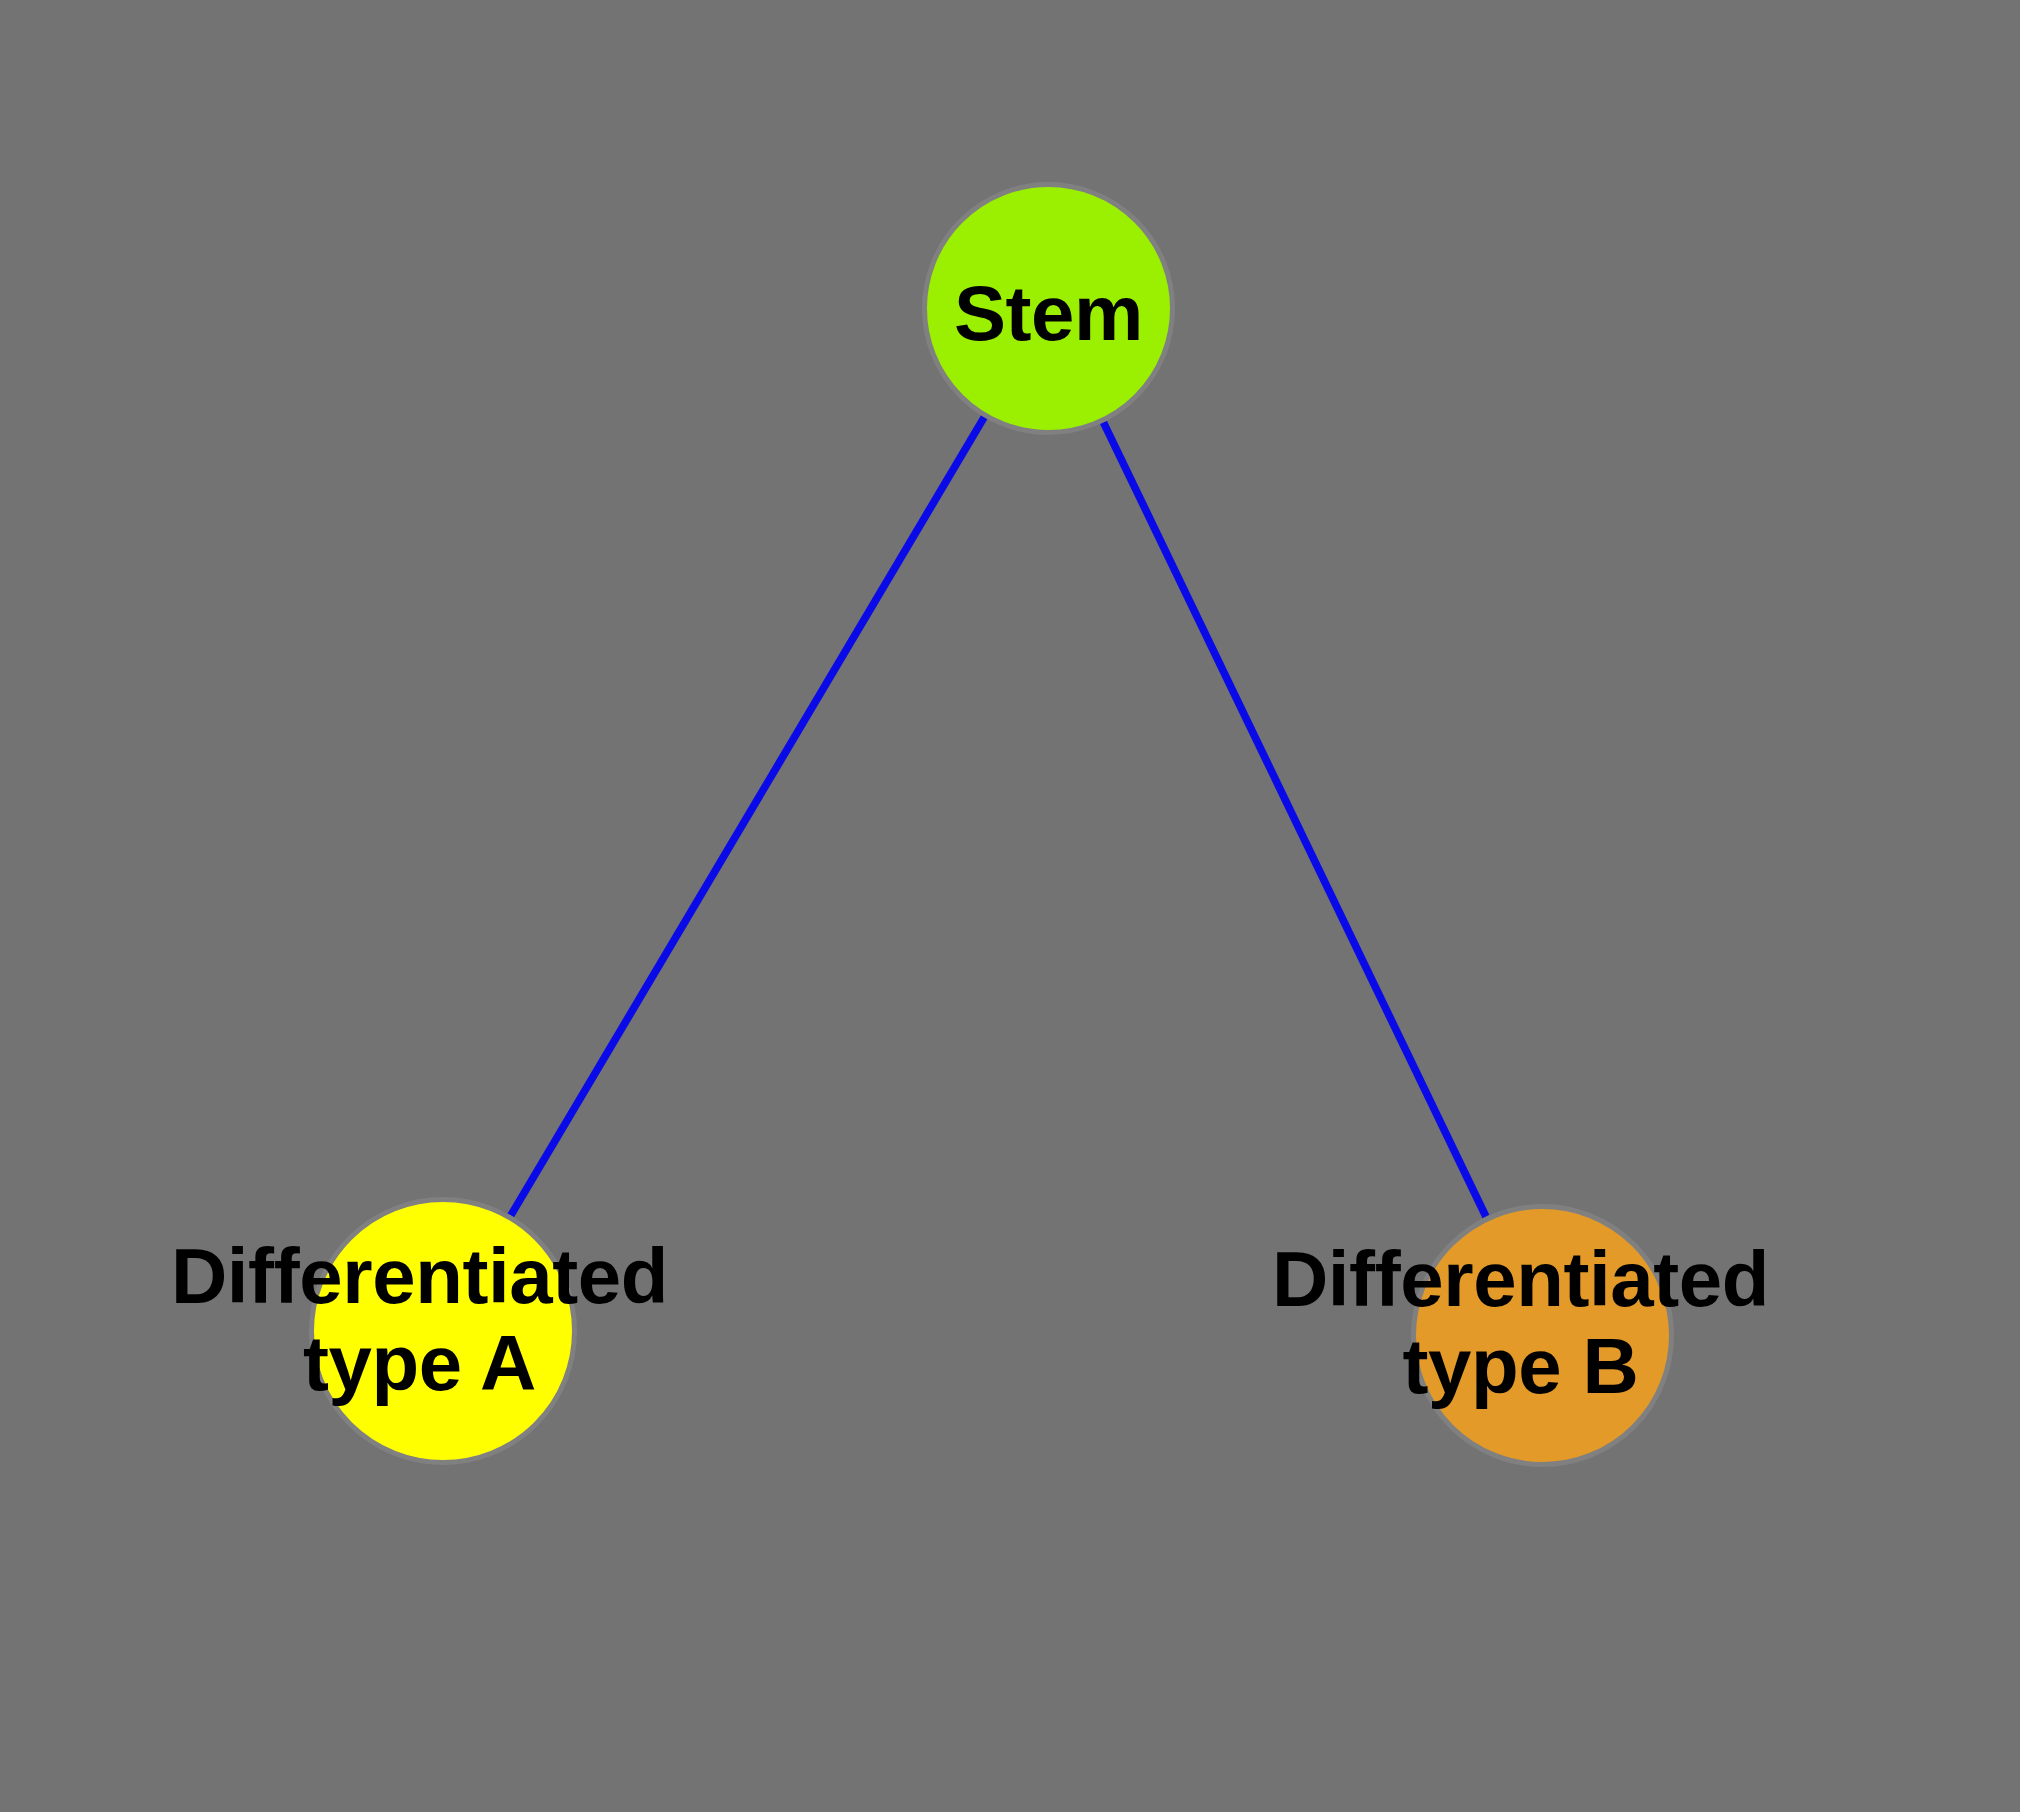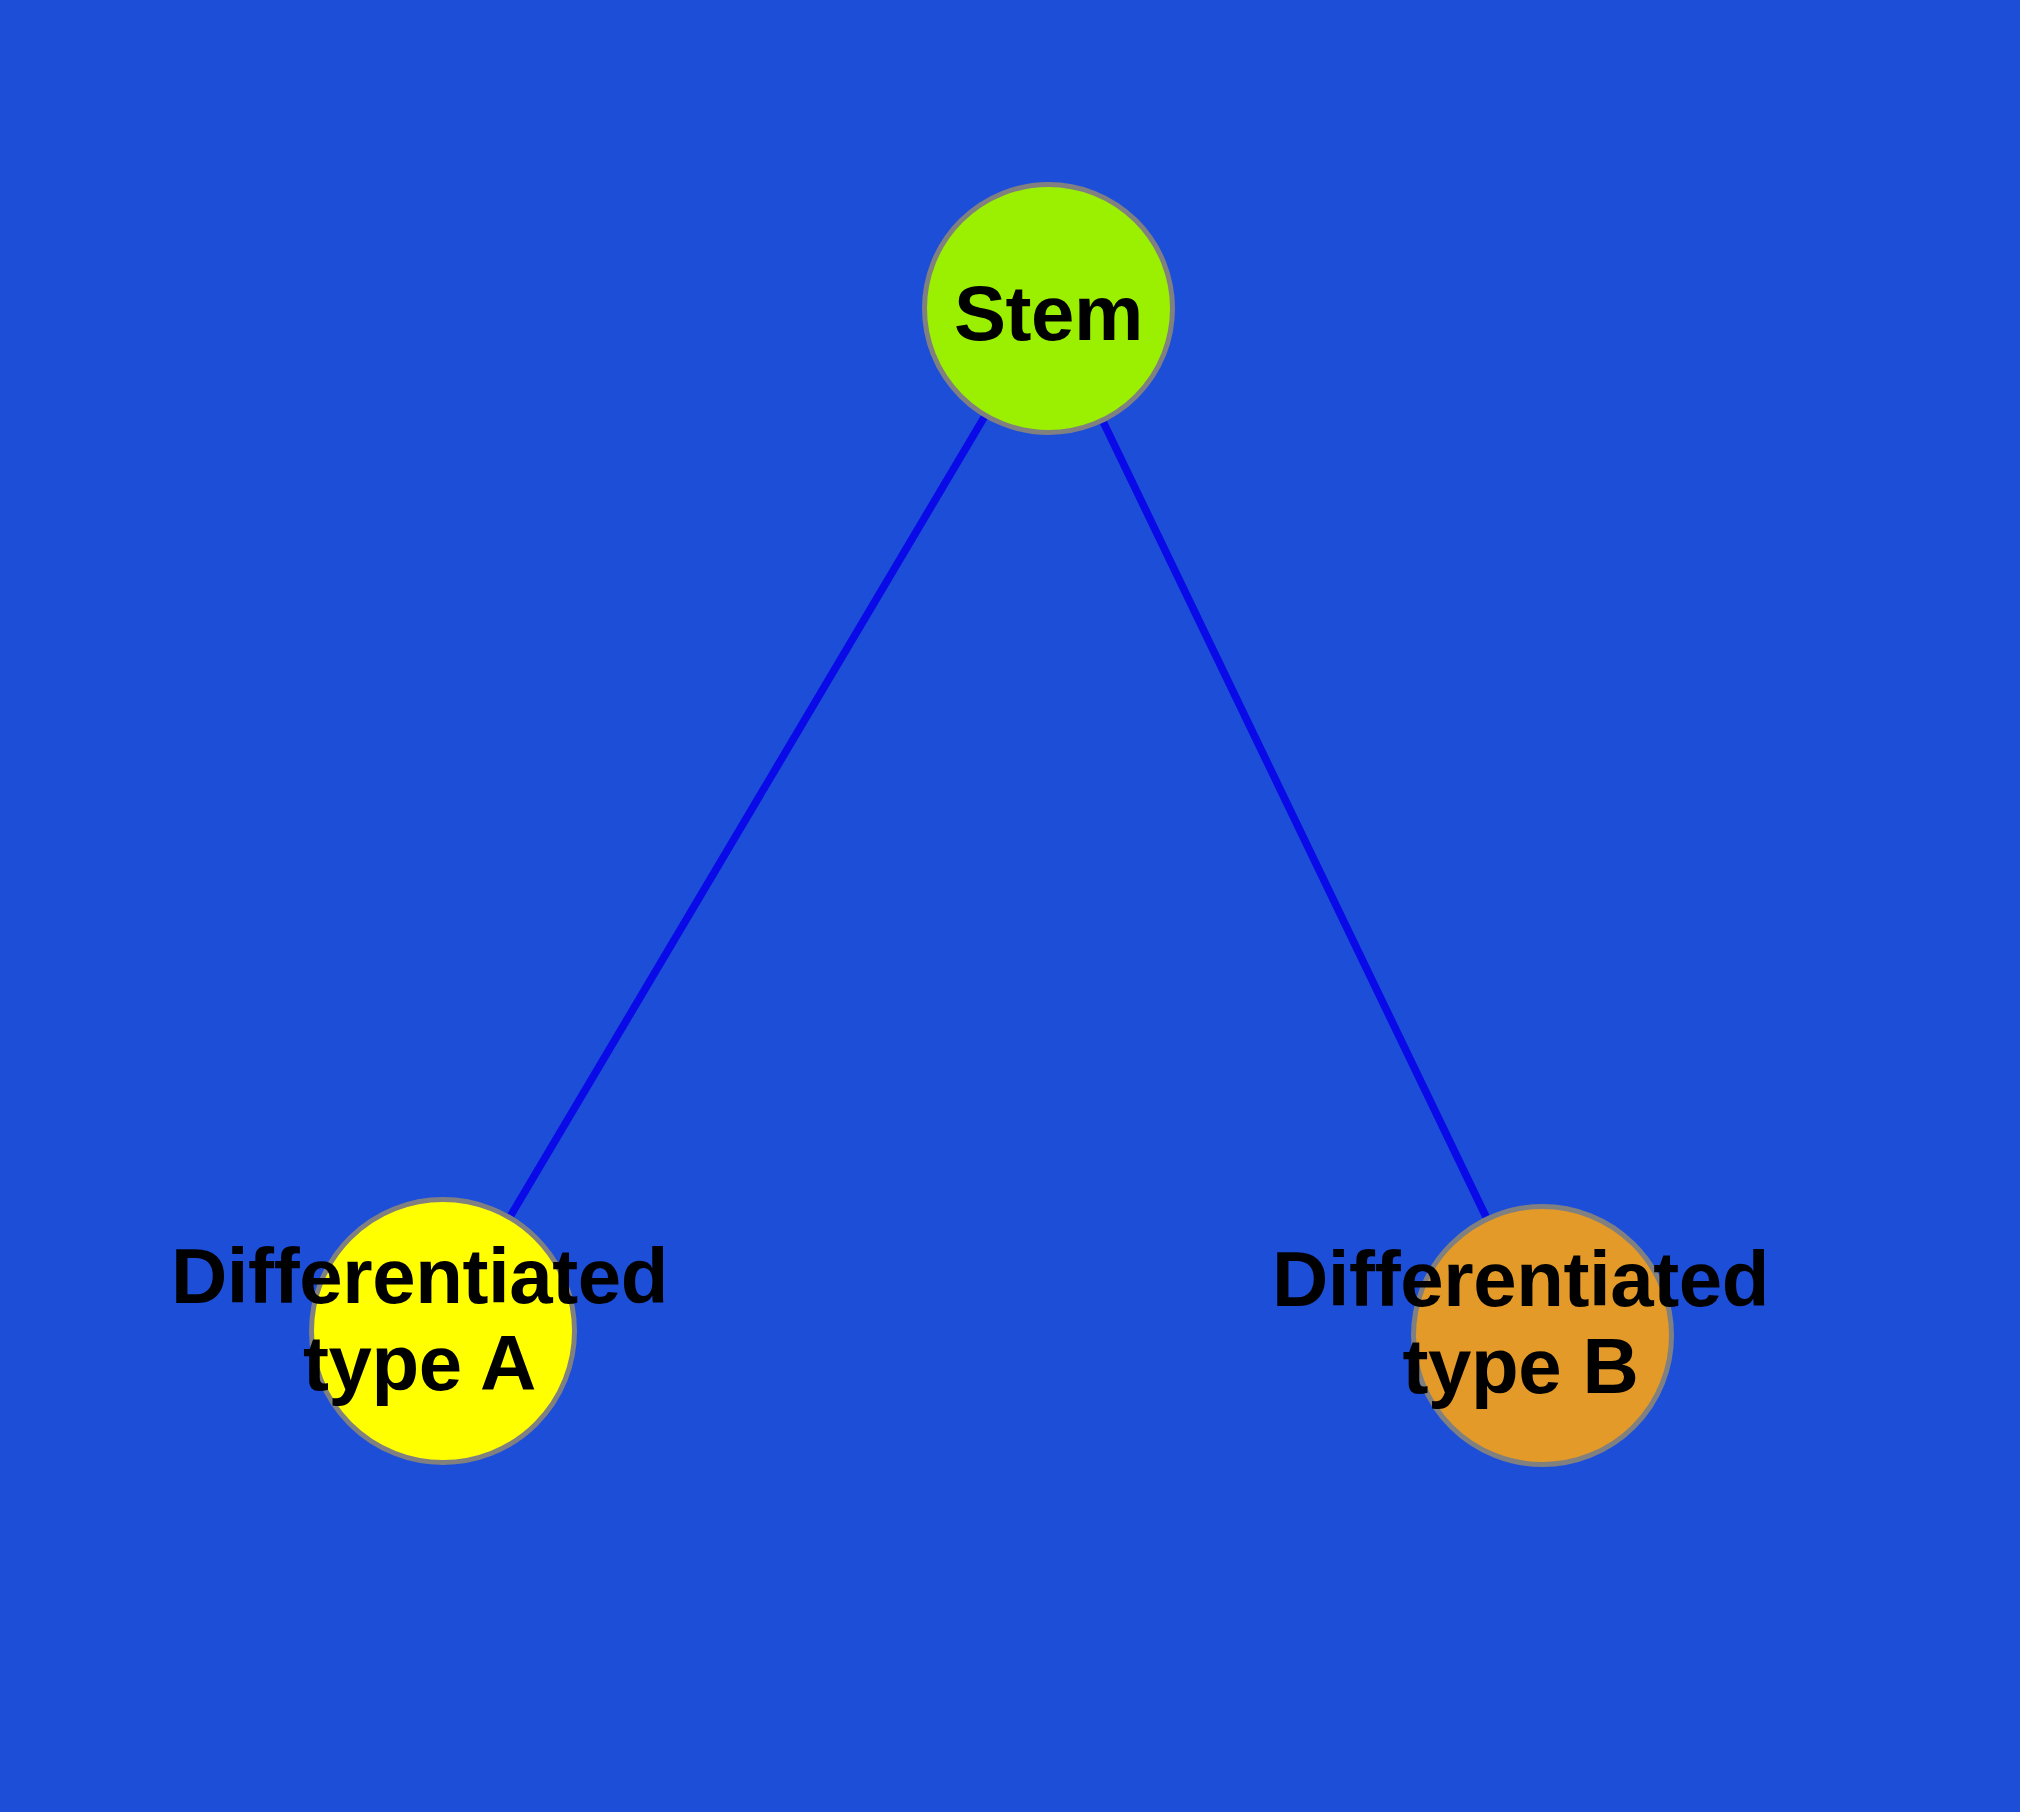--- a/index.html
+++ b/index.html
@@ -75,21 +75,21 @@
   .label-type-b {
     left: 1266px;
     top: 1236px;
     width: 509px;
     font-size: 78px;
   }
 </style>
 </head>
 <body style="background: rgb(204, 204, 251);">
 
-<div id="canvas" style="width: 2021px; height: 1812px; background: #1d4ed8;">
+<div id="canvas" style="width: 2021px; height: 1812px; background: #737373;">
 
   <svg id="edge-layer" viewBox="0 0 2384 2138" preserveAspectRatio="none" aria-hidden="true">
     <line id="edge-stem-to-diff_a" x1="1161.013227286535" y1="492.1678991502639" x2="602.5765777766944" y2="1434.0904156661632" stroke="#0a0ae8" stroke-width="9" stroke-linecap="butt"></line>
     <line id="edge-stem-to-diff_b" x1="1301.6318606536365" y1="498.25245840746794" x2="1752.7655140851432" y2="1435.341402327802" stroke="#0a0ae8" stroke-width="9" stroke-linecap="butt"></line>
   </svg>
 
   <div class="node node-stem" style="left: 922px; top: 182px; width: 253px; height: 253px; background: rgb(154, 240, 0); border-color: rgb(128, 128, 128);"></div>
   <div class="node node-type-a" style="left: 309px; top: 1197px; width: 268px; height: 268px; background: rgb(255, 255, 0); border-color: rgb(128, 128, 128);"></div>
   <div class="node node-type-b" style="left: 1411px; top: 1204px; width: 263px; height: 263px; background: rgb(227, 154, 40); border-color: rgb(128, 128, 128);"></div>
 

